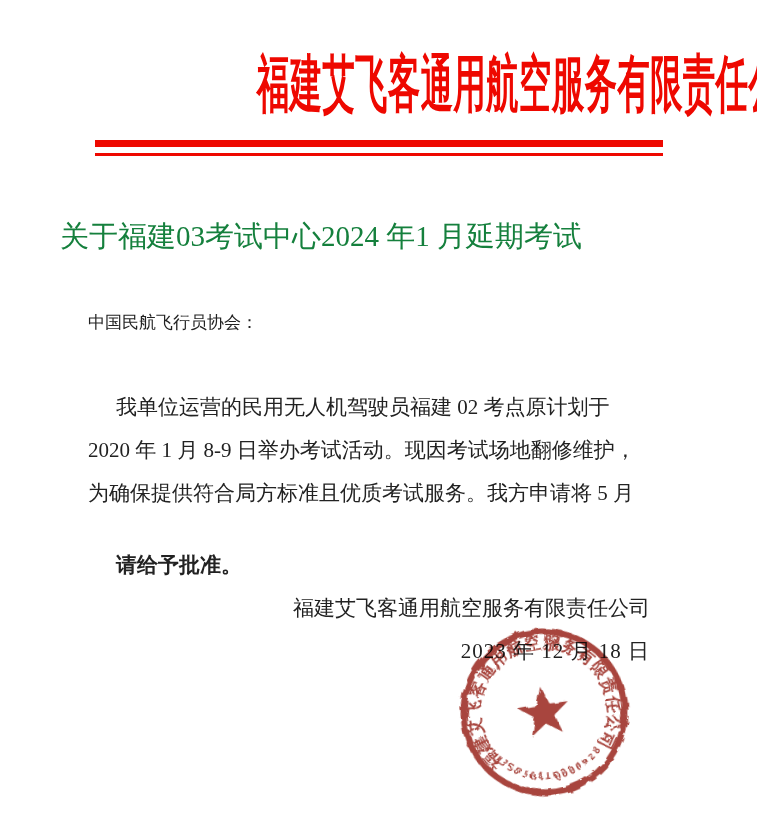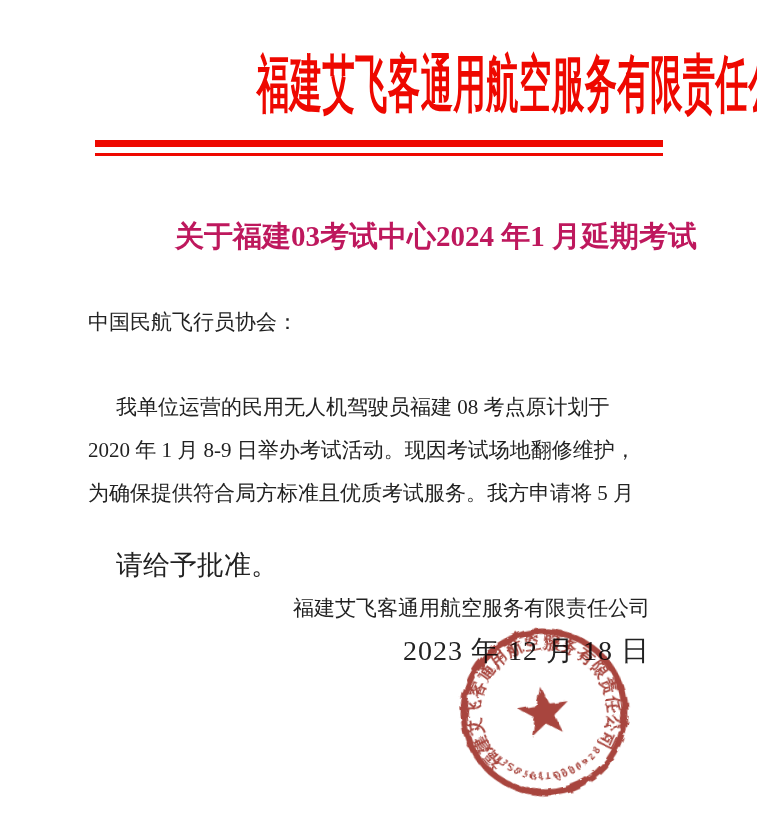--- a/index.html
+++ b/index.html
@@ -25,33 +25,33 @@
     color:var(--red);
     white-space:nowrap;
     letter-spacing:1px;
     transform:scaleX(0.52);
     transform-origin:50% 50%;
   }
   .rule-thick{width:568px;height:7px;background:var(--red);margin:18px auto 0 auto;}
   .rule-thin{width:568px;height:3px;background:var(--red);margin:6px auto 0 auto;}
 
   
-  .doc-title{margin:58px 60px 0 60px;text-align:right;font-weight:bold;color:#be185d;}
+  .doc-title{margin:58px 60px 0 60px;text-align:left;font-weight:normal;color:#15803d;}
   .doc-title .t-line{font-size:29px;line-height:45px;}
 
   
-  .salutation{margin:50px 90px 0 88px;font-size:21px;line-height:27px;color:var(--ink);}
+  .salutation{margin:50px 90px 0 88px;font-size:17px;line-height:27px;color:var(--ink);}
   .paragraph{margin:50px 90px 0 88px;}
   .body-line{font-size:21px;line-height:43px;color:var(--ink);white-space:nowrap;}
   .indent{text-indent:28px;}
-  .closing{margin:29px 90px 0 88px;font-size:27px;line-height:43px;text-indent:28px;}
+  .closing{margin:29px 90px 0 88px;font-size:21px;line-height:43px;text-indent:28px;font-weight:bold;}
 
   
   .signature-company{margin:0 107px 0 88px;font-size:21px;line-height:43px;text-align:right;}
-  .signature-date{margin:0 107px 0 88px;font-size:28px;line-height:42px;text-align:right;letter-spacing:1px;}
+  .signature-date{margin:0 107px 0 88px;font-size:21px;line-height:42px;text-align:right;letter-spacing:1px;}
 
   
   .stamp{
     position:absolute;
     left:432px;top:598px;
     width:224px;height:224px;
     mix-blend-mode:multiply;
     pointer-events:none;
   }
 </style>
@@ -66,21 +66,21 @@
   <div class="rule-thick"></div>
   <div class="rule-thin"></div>
 
   <div class="doc-title">
     <div class="t-line">关于福建03考试中心2024 年1 月延期考试</div>
   </div>
 
   <div class="salutation">中国民航飞行员协会：</div>
 
   <div class="paragraph">
-    <div class="body-line indent">我单位运营的民用无人机驾驶员福建 08 考点原计划于</div>
+    <div class="body-line indent">我单位运营的民用无人机驾驶员福建 02 考点原计划于</div>
     <div class="body-line">2020 年 1 月 8-9 日举办考试活动。现因考试场地翻修维护，</div>
     <div class="body-line">为确保提供符合局方标准且优质考试服务。我方申请将 5 月</div>
   </div>
 
   <div class="closing">请给予批准。</div>
 
   <div class="signature-company">福建艾飞客通用航空服务有限责任公司</div>
   <div class="signature-date">2023 年 12 月 18 日</div>
 
   <svg class="stamp" viewBox="0 0 220 220">

